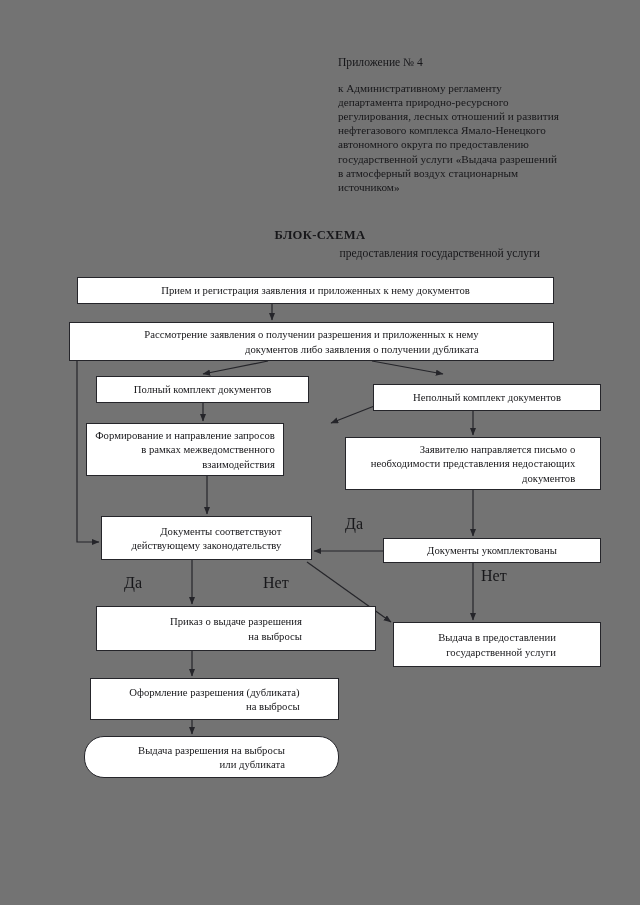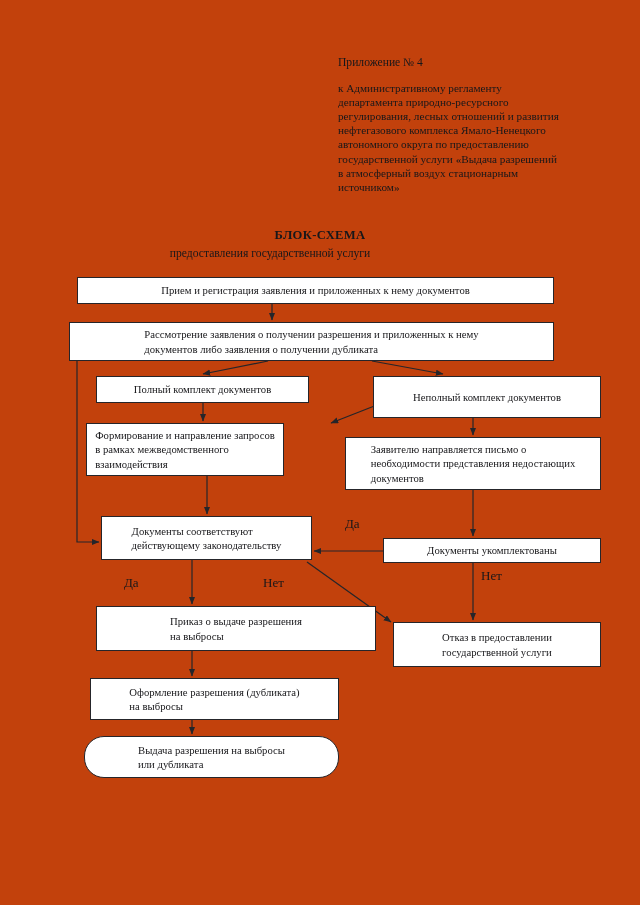--- a/index.html
+++ b/index.html
@@ -11,21 +11,21 @@
     width: 640px;
     height: 905px;
     position: relative;
     font-family: "Liberation Serif", "DejaVu Serif", serif;
     color: #17171a;
     overflow: hidden;
   }
   .page {
     position: absolute;
     inset: 0;
-    background: #c2410c;
+    background: #737373;
   }
 
   
   .header-block {
     position: absolute;
     left: 338px;
     top: 56px;
     width: 262px;
     font-size: 11.2px;
     line-height: 14.1px;
@@ -48,21 +48,21 @@
     text-align: center;
     font-weight: bold;
     font-size: 12.6px;
     letter-spacing: 0.3px;
   }
   .doc-subtitle {
     position: absolute;
     left: 0;
     top: 247px;
     width: 540px;
-    text-align: center;
+    text-align: right;
     font-size: 11.6px;
   }
 
   
   .flow {
     position: absolute;
     left: 0;
     top: 0;
     width: 640px;
     height: 905px;
@@ -76,30 +76,30 @@
     pointer-events: none;
   }
   .node {
     position: absolute;
     box-sizing: border-box;
     border: 1.1px solid #25252a;
     background: #ffffff;
     display: flex;
     align-items: center;
     justify-content: center;
-    text-align: left;
+    text-align: right;
     font-size: 10.7px;
     line-height: 14.2px;
     padding: 2px 6px;
   }
   .node span { display: block; }
 
   .edge-label {
     position: absolute;
-    font-size: 13px;
+    font-size: 16px;
     line-height: 12px;
     background: transparent;
     white-space: nowrap;
   }
 </style>
 </head>
 <body>
 
 <div class="page">
 
@@ -173,21 +173,21 @@
       <div>
         <span>Рассмотрение заявления о получении разрешения и приложенных к нему</span>
         <span>документов либо заявления о получении дубликата</span>
       </div>
     </div>
 
     <div class="node" style="left:96px; top:376px; width:213px; height:27px;">
       <span>Полный комплект документов</span>
     </div>
 
-    <div class="node" style="left:373px; top:376px; width:228px; height:42px;">
+    <div class="node" style="left:373px; top:384px; width:228px; height:27px;">
       <span>Неполный комплект документов</span>
     </div>
 
     <div class="node" style="left:86px; top:423px; width:198px; height:53px;">
       <div>
         <span>Формирование и направление запросов</span>
         <span>в рамках межведомственного</span>
         <span>взаимодействия</span>
       </div>
     </div>
@@ -213,21 +213,21 @@
 
     <div class="node" style="left:96px; top:606px; width:280px; height:45px;">
       <div>
         <span>Приказ о выдаче разрешения</span>
         <span>на выбросы</span>
       </div>
     </div>
 
     <div class="node" style="left:393px; top:622px; width:208px; height:45px;">
       <div>
-        <span>Отказ в предоставлении</span>
+        <span>Выдача в предоставлении</span>
         <span>государственной услуги</span>
       </div>
     </div>
 
     <div class="node" style="left:90px; top:678px; width:249px; height:42px;">
       <div>
         <span>Оформление разрешения (дубликата)</span>
         <span>на выбросы</span>
       </div>
     </div>

